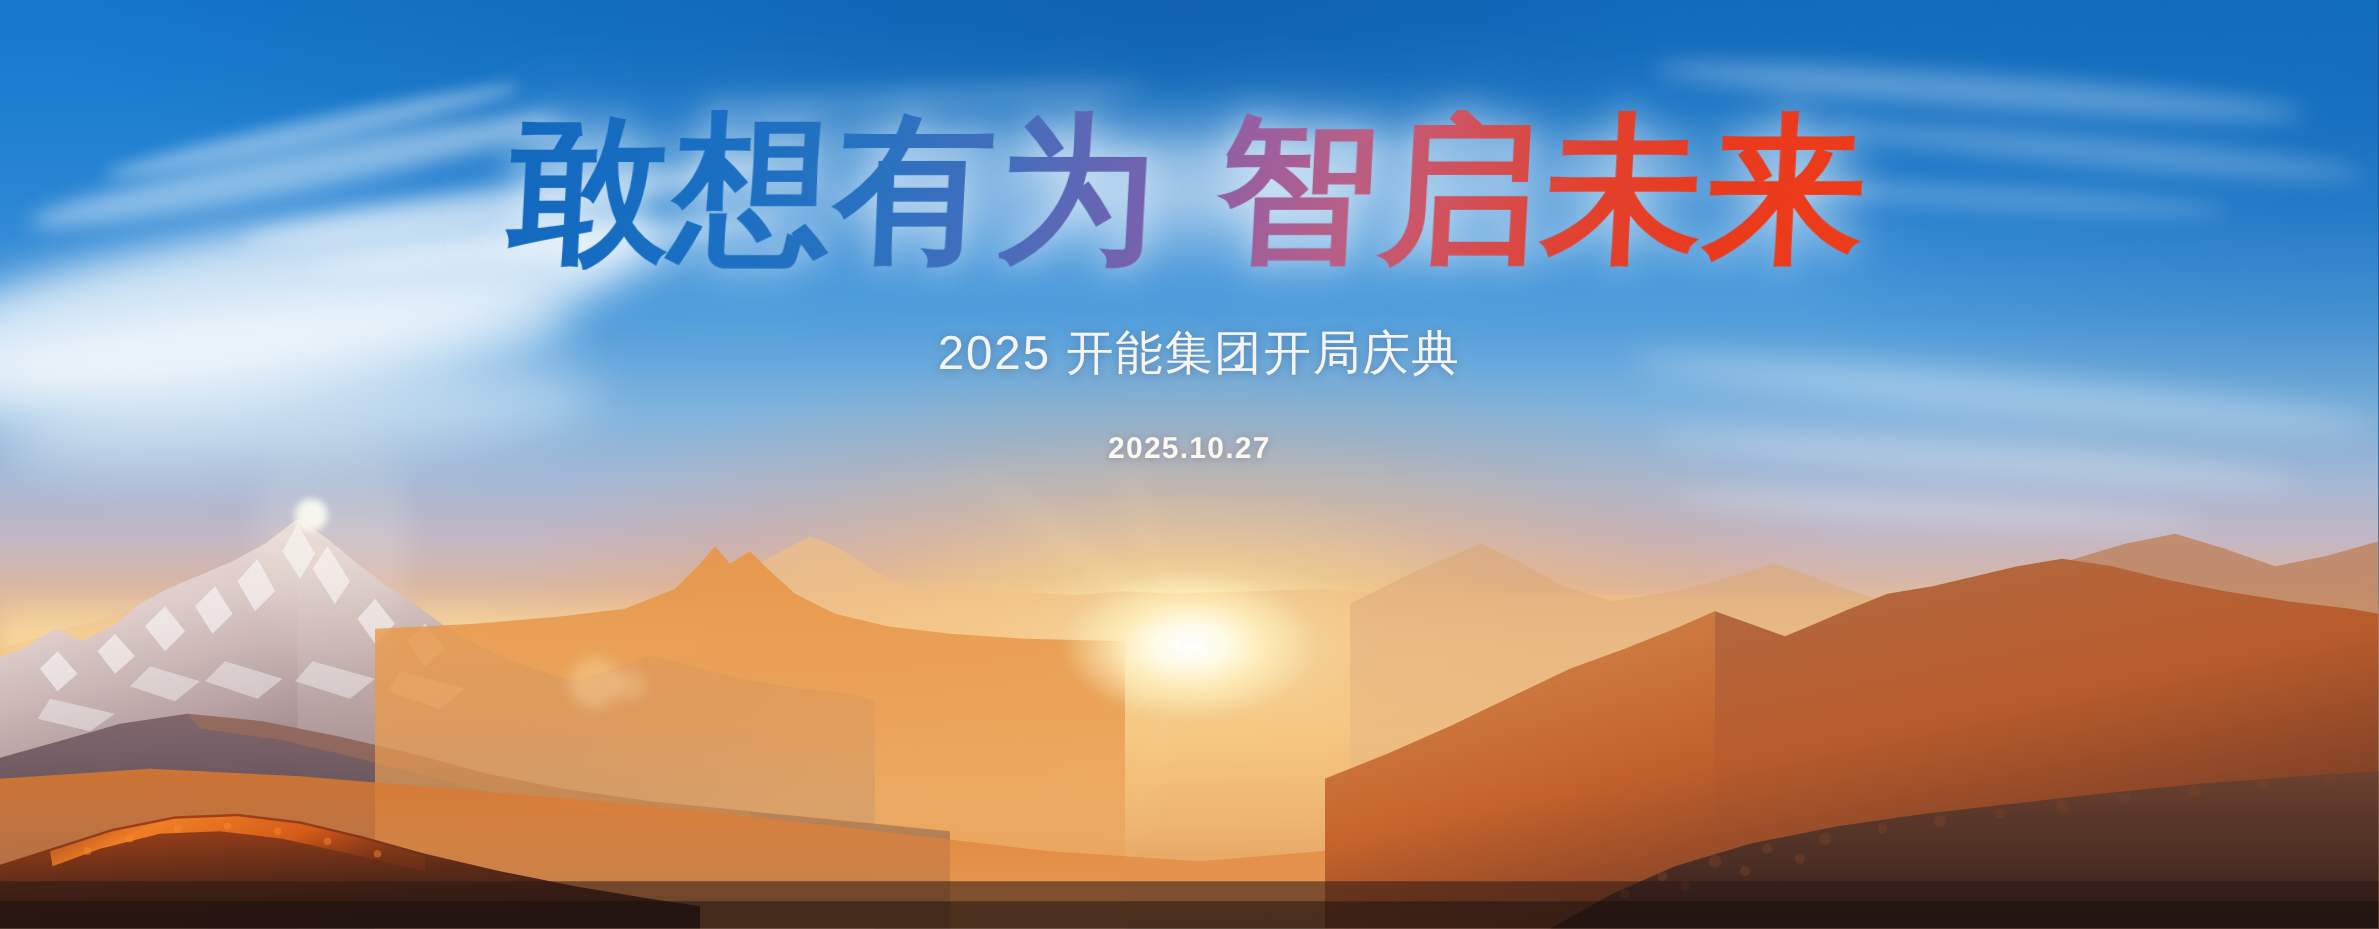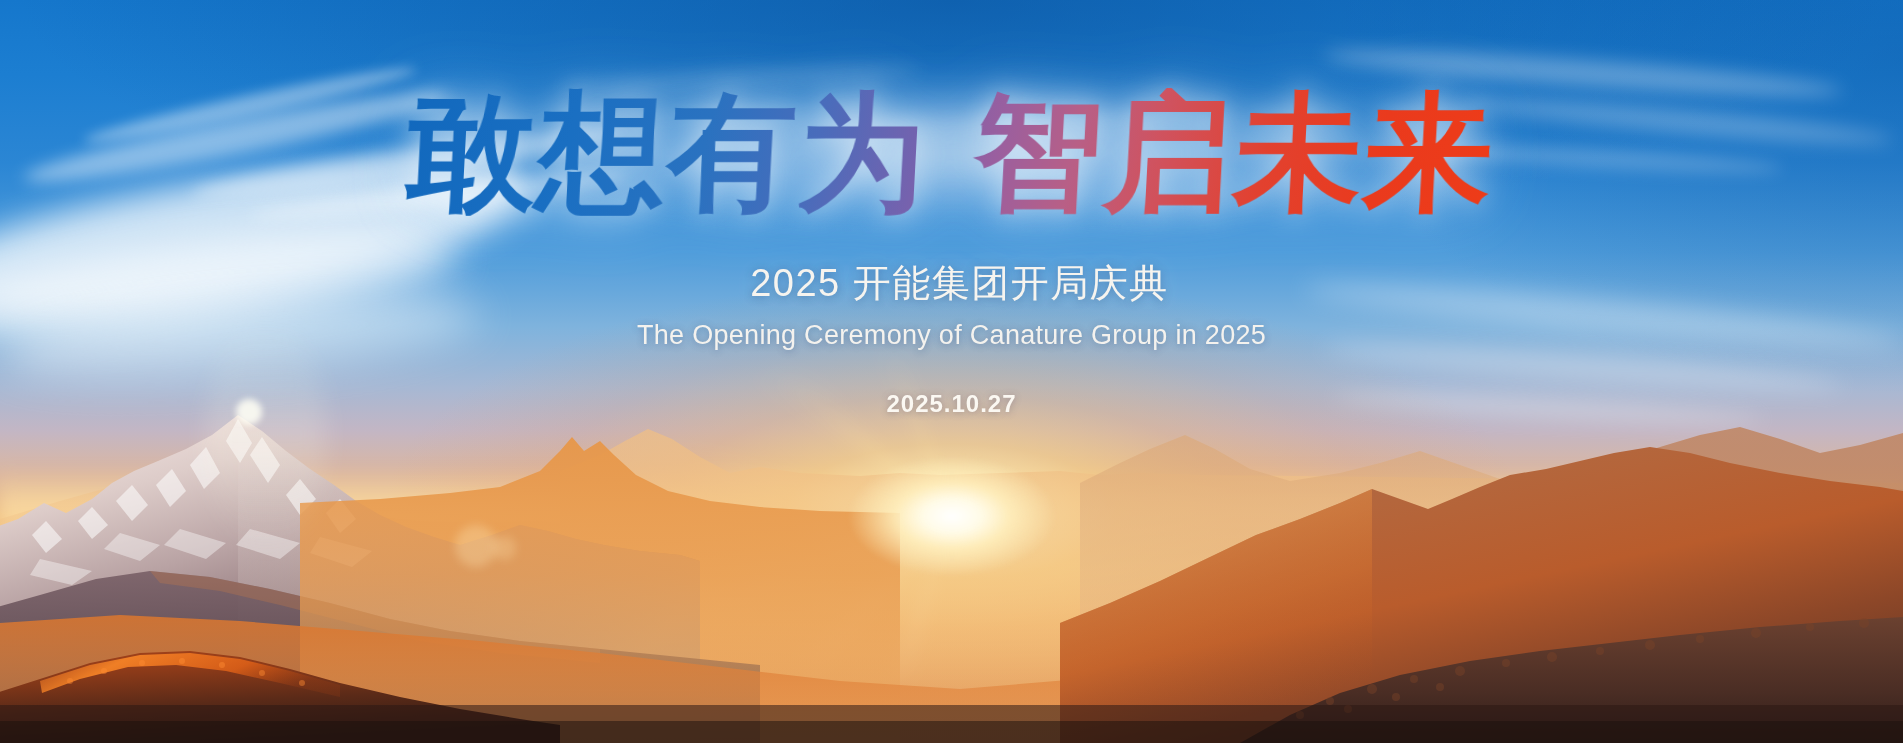--- a/index.html
+++ b/index.html
@@ -438,17 +438,16 @@
   <div class="flare f2"></div>
   <div class="sun-core"></div>
 
   <div class="headline">
     <div class="glow"></div>
     <span class="calli">敢想有为 智启未来</span>
   </div>
 
   <div class="subs">
     <div class="sub-cn">2025 开能集团开局庆典</div>
-    <div class="sub-en">The Opening Ceremony of Canature Group in 2025</div>
     <div class="date">2025.10.27</div>
   </div>
 
 </div>
 
 </body></html>

